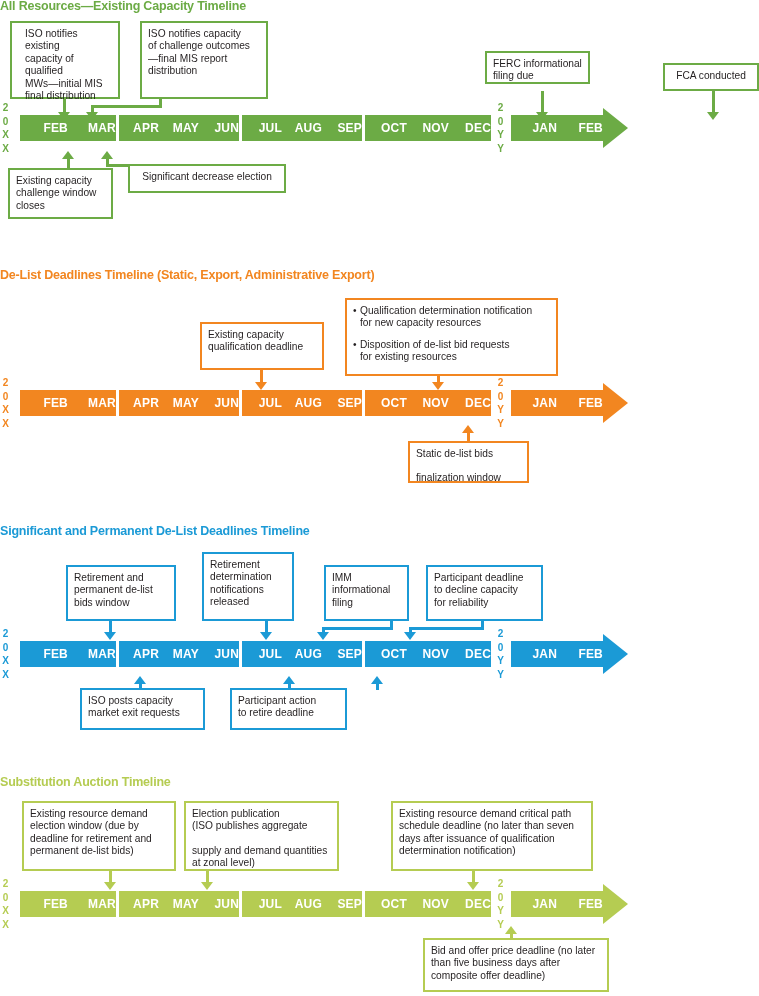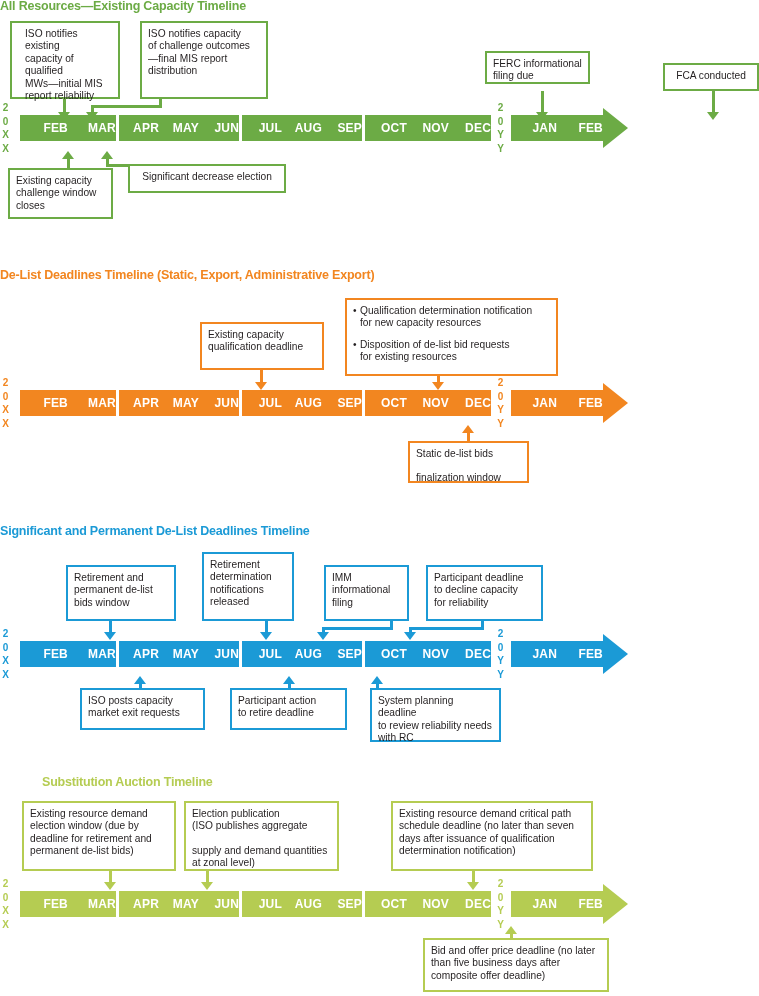--- a/index.html
+++ b/index.html
@@ -96,21 +96,21 @@
 <body>
 
 <div class="stage">
 
 <div class="sec-title" style="left:0px;top:-1px;color:#6cab45;">All Resources—Existing Capacity Timeline</div>
 
 <div class="box" style="left:10px;top:21px;width:110px;height:78px;border-color:#6cab45;padding-left:13px;">
   <p>ISO notifies existing</p>
   <p style="margin-top:0">capacity of qualified</p>
   <p style="margin-top:0">MWs—initial MIS</p>
-  <p style="margin-top:0">report reliability</p>
+  <p style="margin-top:0">final distribution</p>
 </div>
 <div class="box" style="left:140px;top:21px;width:128px;height:78px;border-color:#6cab45;">
   <p>ISO notifies capacity</p>
   <p style="margin-top:0">of challenge outcomes</p>
   <p style="margin-top:0">—final MIS report</p>
   <p style="margin-top:0">distribution</p>
 </div>
 <div class="box" style="left:485px;top:51px;width:105px;height:33px;border-color:#6cab45;">
   <p>FERC informational</p>
   <p style="margin-top:0">filing due</p>
@@ -357,27 +357,22 @@
 
 <div class="tri-up" style="left:283px;top:676px;border-bottom:8px solid #1b9ad6;"></div>
 <div class="vline" style="left:288px;top:683px;height:7px;background:#1b9ad6;"></div>
 <div class="box" style="left:230px;top:688px;width:117px;height:42px;border-color:#1b9ad6;">
   <p>Participant action</p>
   <p style="margin-top:0">to retire deadline</p>
 </div>
 
 <div class="tri-up" style="left:371px;top:676px;border-bottom:8px solid #1b9ad6;"></div>
 <div class="vline" style="left:376px;top:683px;height:7px;background:#1b9ad6;"></div>
-<div class="box" style="left:370px;top:688px;width:131px;height:54px;border-color:#1b9ad6;">
-  <p>System planning deadline</p>
-  <p style="margin-top:0">to review reliability needs</p>
-  <p style="margin-top:0">with RC</p>
-</div>
-
-<div class="sec-title" style="left:12px;top:775px;color:#b5cc52;padding-left:30px;">Substitution Auction Timeline</div>
+
+<div class="sec-title" style="left:0px;top:775px;color:#b5cc52;">Substitution Auction Timeline</div>
 
 <div class="box" style="left:22px;top:801px;width:154px;height:70px;border-color:#b5cc52;">
   <p>Existing resource demand</p>
   <p style="margin-top:0">election window (due by</p>
   <p style="margin-top:0">deadline for retirement and</p>
   <p style="margin-top:0">permanent de-list bids)</p>
 </div>
 <div class="box" style="left:184px;top:801px;width:155px;height:70px;border-color:#b5cc52;">
   <p>Election publication</p>
   <p style="margin-top:0">(ISO publishes aggregate</p>

